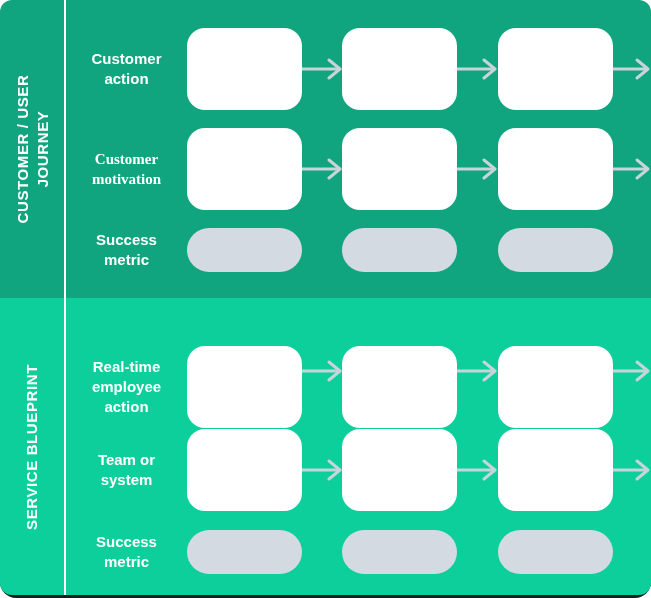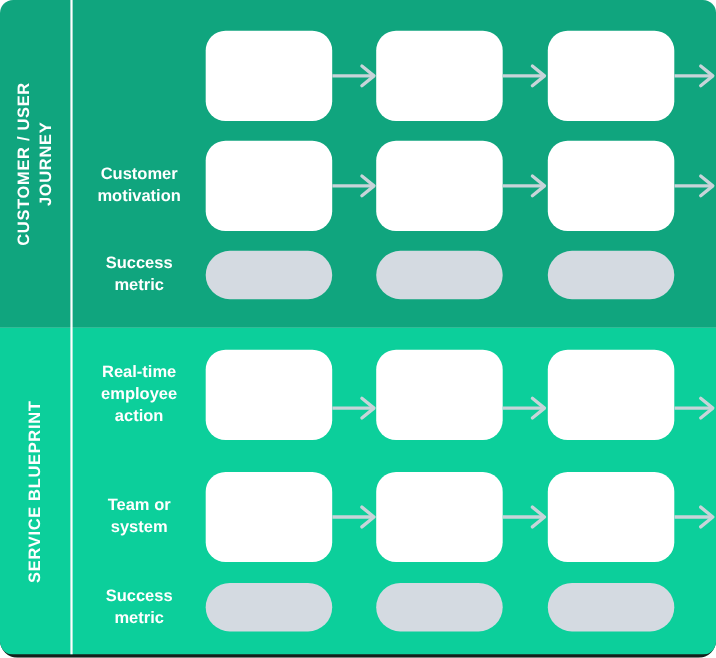--- a/index.html
+++ b/index.html
@@ -52,39 +52,42 @@
     background:#d4dae1; border-radius:22px; z-index:1;
   }
   .arrow { position:absolute; width:40px; height:24px; z-index:1; }
   .arrow-exit { width:38px; }
   .arrow svg { display:block; }
   
   .c1 { left:187px; } .c2 { left:342px; } .c3 { left:498px; }
   .a1 { left:302px; } .a2 { left:457px; } .a3 { left:613px; }
   
   .j-r1 { top:28px;  height:82px; }
-  .j-r2 { top:128px; height:82px; }
+  .j-r2 { top:128px; height:82px;font-family:Liberation Serif, serif; }
   .j-r3 { top:228px; height:44px; }
   .j-a1 { top:57px; }  .j-a2 { top:157px; }
   
-  .b-r1 { top:20px;  height:82px; }
+  .b-r1 { top:48px;  height:82px; }
   .b-r2 { top:131px; height:82px;align-items:center; }
   .b-r3 { top:232px; height:44px; }
   .b-a1 { top:61px; }  .b-a2 { top:160px; }
 </style>
 </head>
 <body>
 
 <div class="underlay"></div>
 
 <div class="card">
 
   <div class="section section-journey">
     <div class="vlabel vlabel-journey">CUSTOMER / USER JOURNEY</div>
 
+    <div class="row-label j-r1">
+      <span>Customer action</span>
+    </div>
     <div class="row-label j-r2">
       <span>Customer motivation</span>
     </div>
     <div class="row-label j-r3">
       <span>Success metric</span>
     </div>
 
     <div class="box c1 j-r1"></div>
     <div class="box c2 j-r1"></div>
     <div class="box c3 j-r1"></div>

